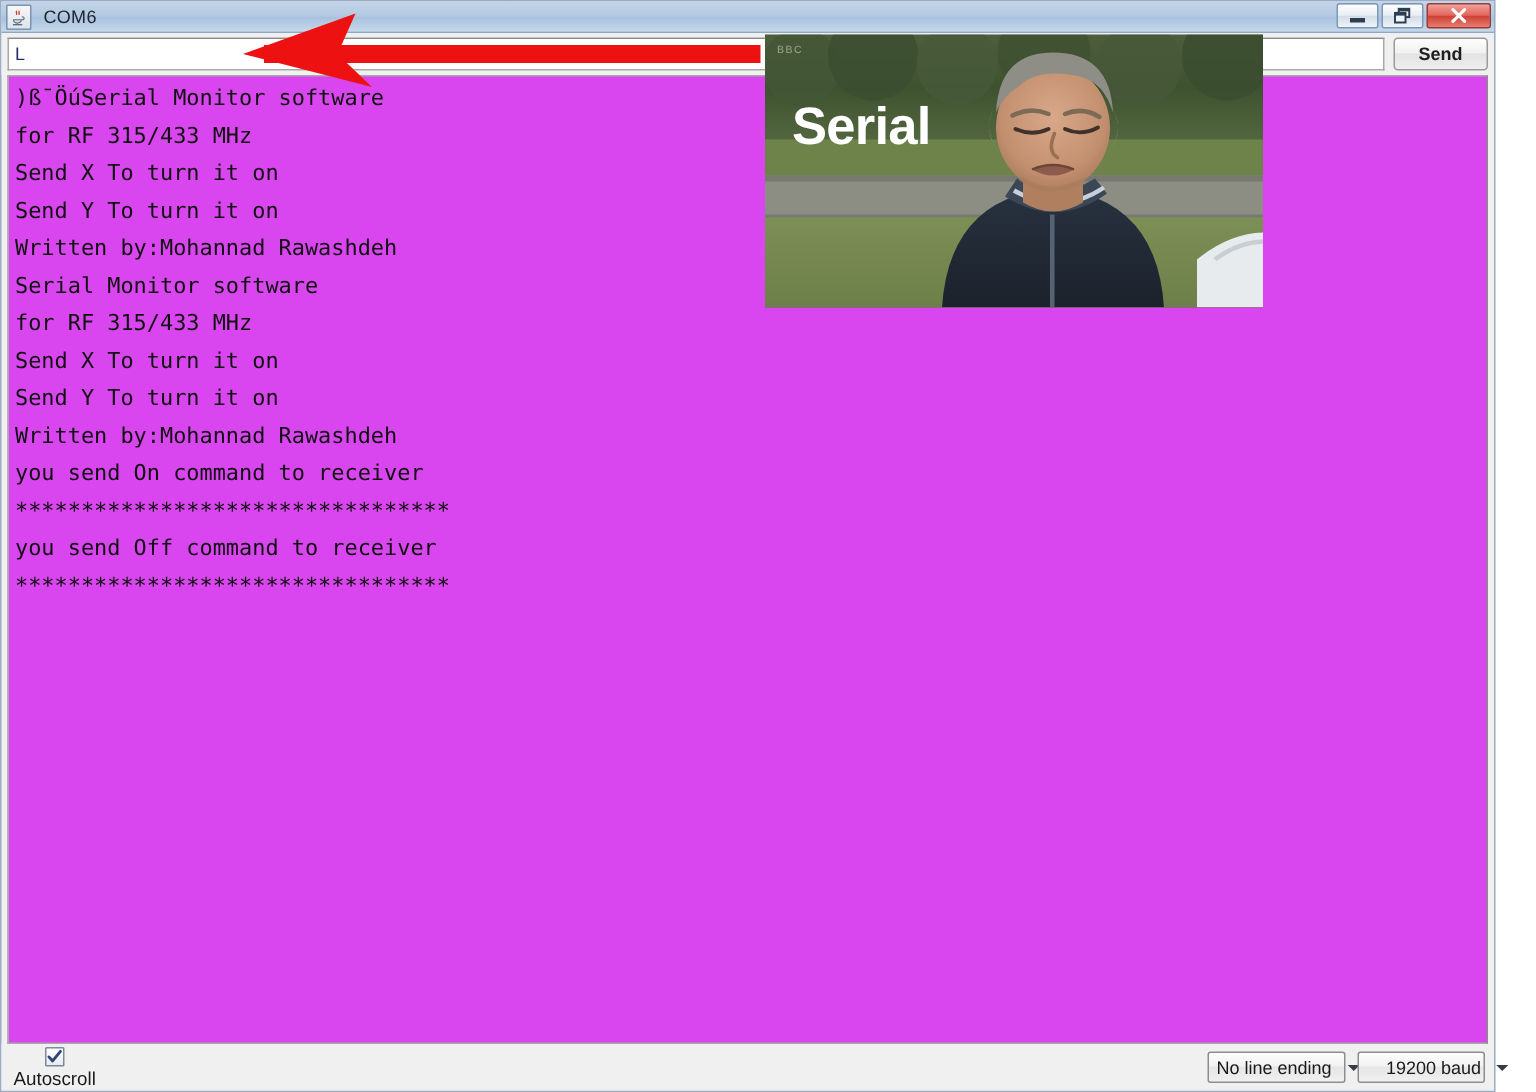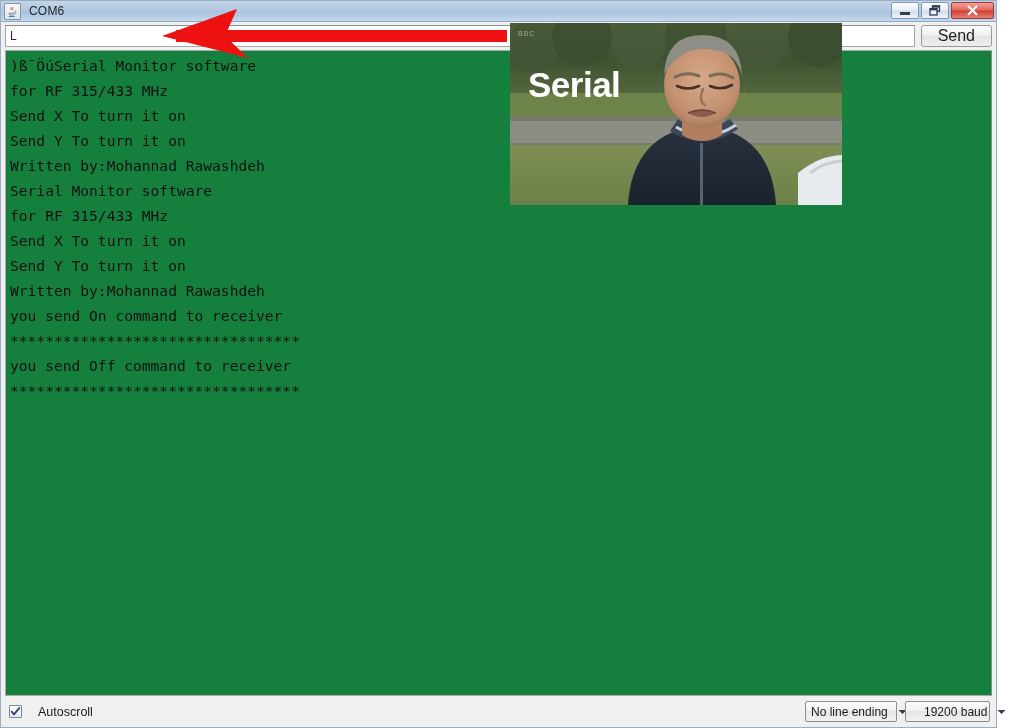--- a/index.html
+++ b/index.html
@@ -124,34 +124,35 @@
     outline: none;
     min-width: 0;
   }
   .send-btn {
     flex: 0 0 auto;
     margin-left: 6px;
     height: 22px;
     padding: 0 16px;
     box-sizing: border-box;
     font-family: "Liberation Sans", sans-serif;
-    font-size: 16px;
+    font-size: 12px;
     color: #1e1e1e;
     background: linear-gradient(to bottom, #fdfdfd 0%, #f1f1f1 45%, #e3e3e3 50%, #eeeeee 100%);
     border: 1px solid #9a9a9a;
     border-radius: 3px;
     cursor: pointer;
     line-height: 20px;
+    font-weight: bold;
   }
 
   
   .console-wrap {
     flex: 1 1 auto;
     margin: 0 4px;
-    background: #15803d;
+    background: #d946ef;
     border: 1px solid #a9a9a9;
     border-right-color: #8c8c8c;
     box-sizing: border-box;
     overflow: hidden;
     position: relative;
   }
   .console {
     padding: 2px 0 0 4px;
     font-family: "DejaVu Sans Mono", monospace;
     font-size: 14.6px;
@@ -170,22 +171,23 @@
     height: 31px;
     display: flex;
     align-items: center;
     padding: 0 6px 0 8px;
     box-sizing: border-box;
     background: #f0f0f0;
   }
   .autoscroll {
     display: flex;
     align-items: center;
-    gap: 16px;
+    gap: 1px;
     cursor: pointer;
+    flex-direction: column;
   }
   .checkbox {
     width: 13px;
     height: 13px;
     box-sizing: border-box;
     border: 1px solid #7b8a9a;
     background: linear-gradient(to bottom, #ffffff, #e6ebf1);
     display: flex;
     align-items: center;
     justify-content: center;

